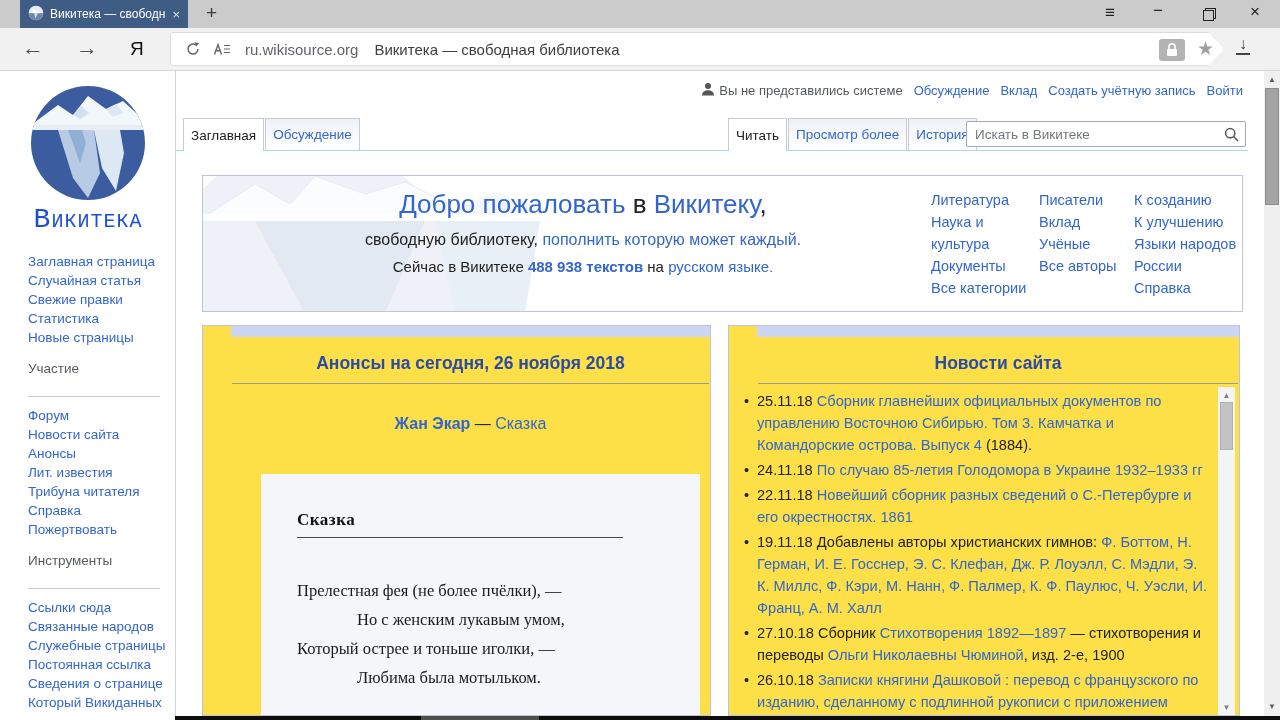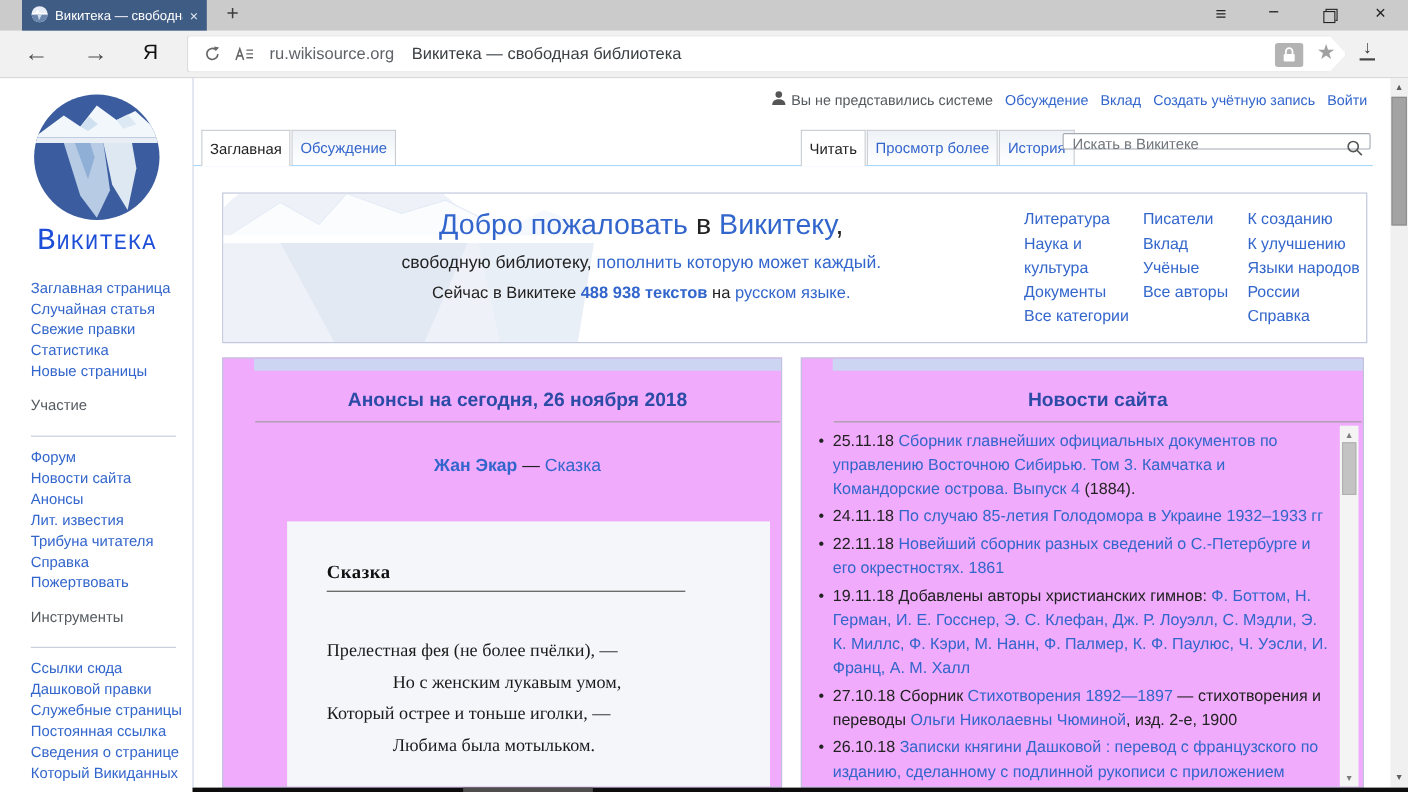--- a/index.html
+++ b/index.html
@@ -48,21 +48,21 @@
   .personal { position:absolute; top:82px; right:37px; height:16px; display:flex; align-items:center;
     gap:11px; font-size:13px; }
   .personal .status { color:#54595d; display:flex; align-items:center; gap:4px; }
   .tabs-bottom-line { position:absolute; left:176px; top:150px; width:1072px; height:1px; background:#a7d7f9; }
   .ptab-group { position:absolute; top:118px; display:flex; }
   .tg-left { left:183px; } .tg-right { left:728px; }
   .ptab { height:32px; display:flex; align-items:center; padding:0 7px; font-size:13.5px;
     border:1px solid #c8ccd1; border-bottom:none; background:linear-gradient(#eef2f7,#ffffff);
     color:var(--link); margin-right:1px; white-space:nowrap; }
   .ptab.active { height:33px; background:#fff; color:#222; }
-  .searchbox { position:absolute; left:966px; top:121px; width:280px; height:15px;
+  .searchbox { position:absolute; left:966px; top:121px; width:280px; height:26px;
     border:1px solid #a2a9b1; border-radius:2px; background:#fff; }
   .searchbox input { width:100%; height:100%; border:none; outline:none; padding:0 26px 0 8px;
     font-size:13.5px; font-family:inherit; color:#222; background:transparent; }
   .searchbox input::placeholder { color:#72777d; }
   .search-ico { position:absolute; right:6px; top:5px; }
 
   
   .logo { position:absolute; left:28px; top:83px; width:120px; height:120px; }
   .wordmark { position:absolute; left:0; top:204px; width:176px; text-align:center;
     font-family:Liberation Mono, monospace; font-variant:small-caps;
@@ -82,21 +82,21 @@
   .w-title { font-size:26px; color:#222; }
   .w-sub { margin-top:11px; font-size:16px; color:#222; }
   .w-stats { margin-top:9px; font-size:15px; color:#222; }
   .w-stats b a { font-weight:bold; }
   .banner-cols { position:absolute; left:728px; top:13px; display:flex; }
   .bcol { line-height:22px; font-size:14.5px; }
   .bcol-link { display:block; }
   .bcol1 { width:108px; } .bcol2 { width:95px; } .bcol3 { width:118px; }
 
   
-  .box { position:absolute; top:325px; border:1px solid #bcc3da; background:#f0abfc; overflow:hidden;padding-left:28px; }
+  .box { position:absolute; top:325px; border:1px solid #bcc3da; background:#fde047; overflow:hidden;padding-left:28px; }
   #announce { left:202px; width:509px; height:391px; }
   #news { left:728px; width:512px; height:391px; }
   .box-strip { height:11px; background:var(--strip,#ccd6f3); }
   .box h2 { margin-top:16px; text-align:center; font-size:17.5px; font-weight:bold; color:var(--heading,#2b4ba6); }
   .box hr { margin:9px 1px 0; border:none; border-top:1px solid #9b9b9b; }
   .workline { margin-top:31px; text-align:center; font-size:16px; color:#222; }
   .workline .author { font-weight:bold; }
 
   .poembox { position:absolute; left:58px; top:148px; width:439px; height:243px; background:#f4f6f9; }
   .poem-head { position:absolute; left:36px; top:36px; width:326px; border-bottom:1px solid #4a4a4a; padding-bottom:7px; }
@@ -260,21 +260,21 @@
         <li><a class="nav-link">Новости сайта</a></li>
         <li><a class="nav-link">Анонсы</a></li>
         <li><a class="nav-link">Лит. известия</a></li>
         <li><a class="nav-link">Трибуна читателя</a></li>
         <li><a class="nav-link">Справка</a></li>
         <li><a class="nav-link">Пожертвовать</a></li>
       </ul>
       <div class="nav-head">Инструменты</div>
       <ul class="nav-list">
         <li><a class="nav-link">Ссылки сюда</a></li>
-        <li><a class="nav-link">Дашковой правки</a></li>
+        <li><a class="nav-link">Связанные народов</a></li>
         <li><a class="nav-link">Служебные страницы</a></li>
         <li><a class="nav-link">Постоянная ссылка</a></li>
         <li><a class="nav-link">Сведения о странице</a></li>
         <li><a class="nav-link">Который Викиданных</a></li>
       </ul>
       <div class="nav-head">Печать/экспорт</div>
     </div>
 
   <div class="banner">
     <div class="banner-art">

